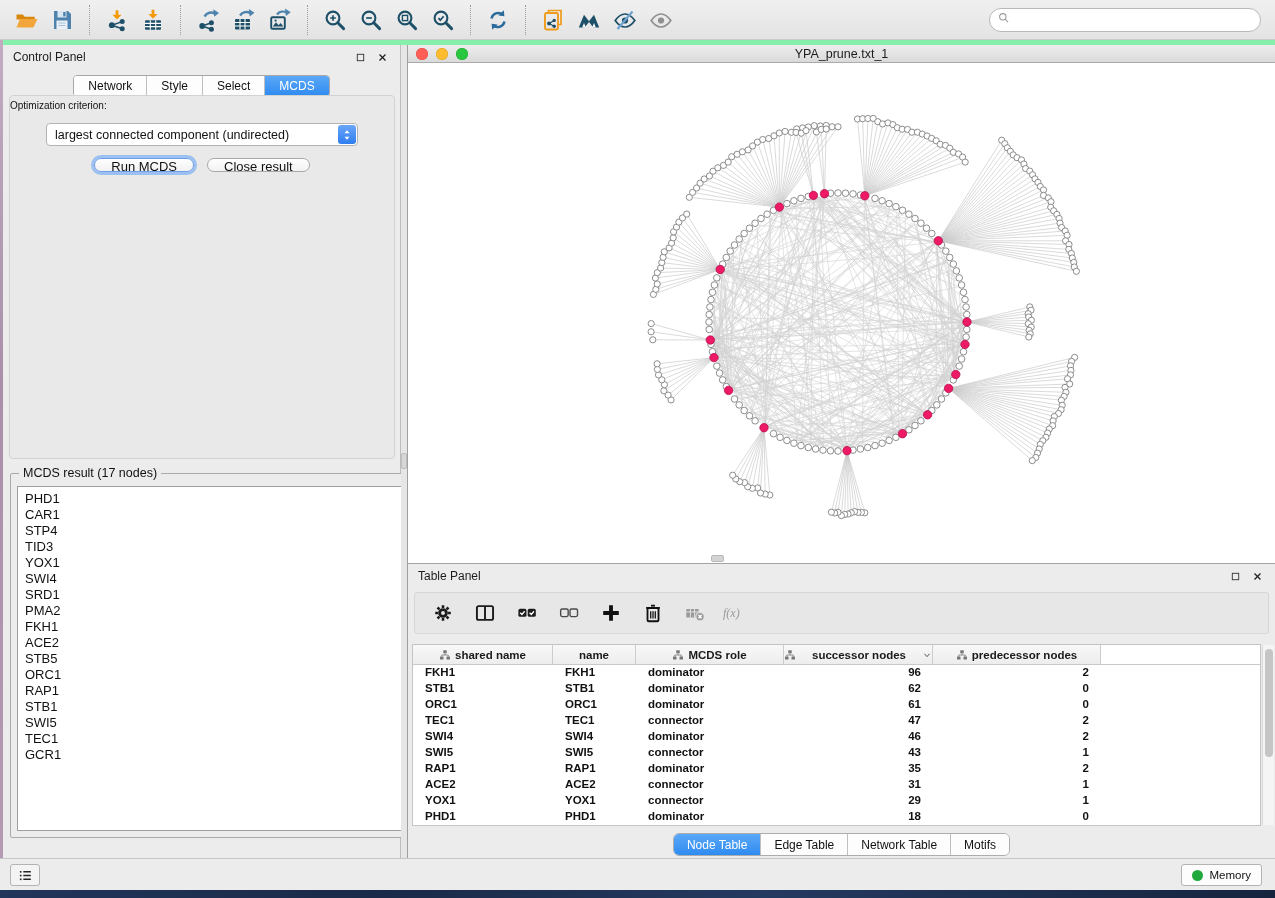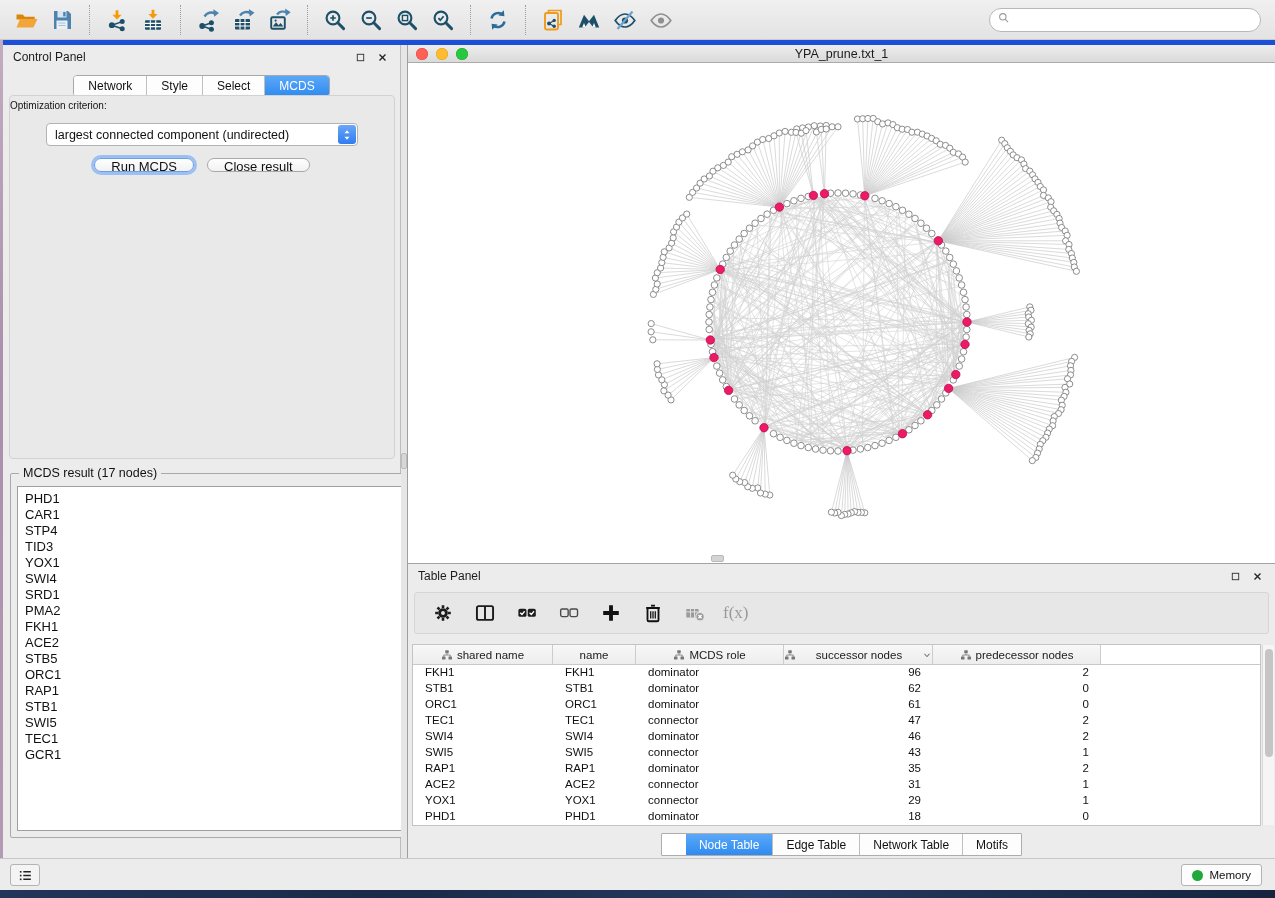--- a/index.html
+++ b/index.html
@@ -1,18 +1,18 @@
 <!DOCTYPE html>
 <html><head>
 <meta charset="utf-8">
 <style>
   * { box-sizing: border-box; margin: 0; padding: 0; }
   html,body { width:1275px; height:898px; }
   body { font-family: "Liberation Sans", sans-serif; background:#e4e4e4; overflow:hidden; }
-  .app { position:relative; width:1275px; height:898px; background:#1d4ed8; }
+  .app { position:relative; width:1275px; height:898px; background:#86efac; }
 
   
   .toolbar { position:absolute; left:0; top:0; width:1275px; height:40px;
     background:linear-gradient(#f0f0f0,#e3e3e3); border-bottom:1px solid #cacaca;
     display:flex; align-items:center; padding-left:8px; }
   .tbtn { width:32px; height:32px; border:none; background:transparent; display:flex;
     align-items:center; justify-content:center; margin:0 2px; border-radius:4px; }
   .tsep { width:1px; height:30px; border-left:1px dotted #9d9d9d; margin:0 9px; }
   .searchbox { position:absolute; right:14px; top:8px; width:272px; height:24px;
     background:#fff; border:1px solid #b8b8b8; border-radius:12px; display:flex; align-items:center; padding-left:7px; }
@@ -71,33 +71,33 @@
   .t-yellow { background:#febc2e; box-shadow:inset 0 0 0 .5px #d9a125; }
   .t-green { background:#29c73f; box-shadow:inset 0 0 0 .5px #1fa833; }
   .net-title { position:absolute; left:0; right:0; text-align:center; font-size:12.5px; color:#1c1c1c; }
   .net-canvas { display:block; }
 
   
   .table-panel { position:absolute; left:408px; top:563px; width:867px; height:295px; background:#ececec; border-top:1px solid #a3a3a3; }
   .tp-toolbar { position:absolute; left:6px; top:28px; width:855px; height:42px; background:#e7e7e7;
     border:1px solid #d6d6d6; border-radius:3px; display:flex; align-items:center; padding-left:14px; gap:14px; }
   .tp-btn { width:28px; height:28px; border:none; background:transparent; display:flex; align-items:center; justify-content:center; }
-  .fx { font-family:"Liberation Serif", serif; font-size:17px; color:#9a9a9a; }
-  .tp-table { position:absolute; left:4px; top:80px; width:849px; height:182px; background:#fff; border:1px solid #c4c4c4; }
+  .fx { font-family:"Liberation Serif", serif; font-style:italic; font-size:12px; color:#9a9a9a; }
+  .tp-table { position:absolute; left:4px; top:80px; width:849px; height:182px; background:#fff; border:1px solid #c4c4c4;font-weight:bold; }
   .t-headrow { display:flex; height:20px; background:linear-gradient(#f8f8f8,#ededed); border-bottom:1px solid #c9c9c9; }
   .t-hcell { display:flex; align-items:center; justify-content:center; gap:4px; font-size:11.5px; color:#1a1a1a;
     border-right:1px solid #cccccc; height:100%; }
   .t-hcell.filler { border-right:none; background:#fff; flex:1; }
   .t-row { display:flex; height:16px; }
   .t-cell { font-size:11.5px; color:#111; padding:1px 12px 0 12px; white-space:nowrap; overflow:hidden; }
   .t-cell.num { text-align:right; }
   .t-scroll { position:absolute; right:1px; top:81px; width:12px; height:180px; background:#f5f5f5; border-left:1px solid #dadada; }
   .t-thumb { position:absolute; left:1.5px; top:4px; width:8px; height:108px; background:#c5c5c5; border-radius:5px; }
   .tp-tabs { position:absolute; left:0; top:269px; width:100%; display:flex; justify-content:center; }
-  .tp-tabgroup { display:flex; border:1px solid #adadad; border-radius:1px; overflow:hidden; background:#fff;padding-left:24px; }
+  .tp-tabgroup { display:flex; border:1px solid #adadad; border-radius:6px; overflow:hidden; background:#fff; }
   .tp-tab { height:21px; padding:0 13px; font-size:12px; color:#111; background:#fdfdfd; border:none;
     border-right:1px solid #bfbfbf; display:flex; align-items:center; }
   .tp-tab:last-child { border-right:none; }
   .tp-tab.active { background:linear-gradient(#5ba8f7,#2f8bf1); color:#fff; }
 
   
   .status-bar { position:absolute; left:0; top:858px; width:1275px; height:32px; background:#ececec; border-top:1px solid #c6c6c6; }
   .list-btn { position:absolute; left:10px; top:5px; width:30px; height:22px; background:#f4f4f4;
     border:1px solid #b3b3b3; border-radius:3px; display:flex; align-items:center; justify-content:center; }
   .memory-btn { position:absolute; right:13px; top:5px; height:22px; padding:0 10px; background:#fdfdfd;

